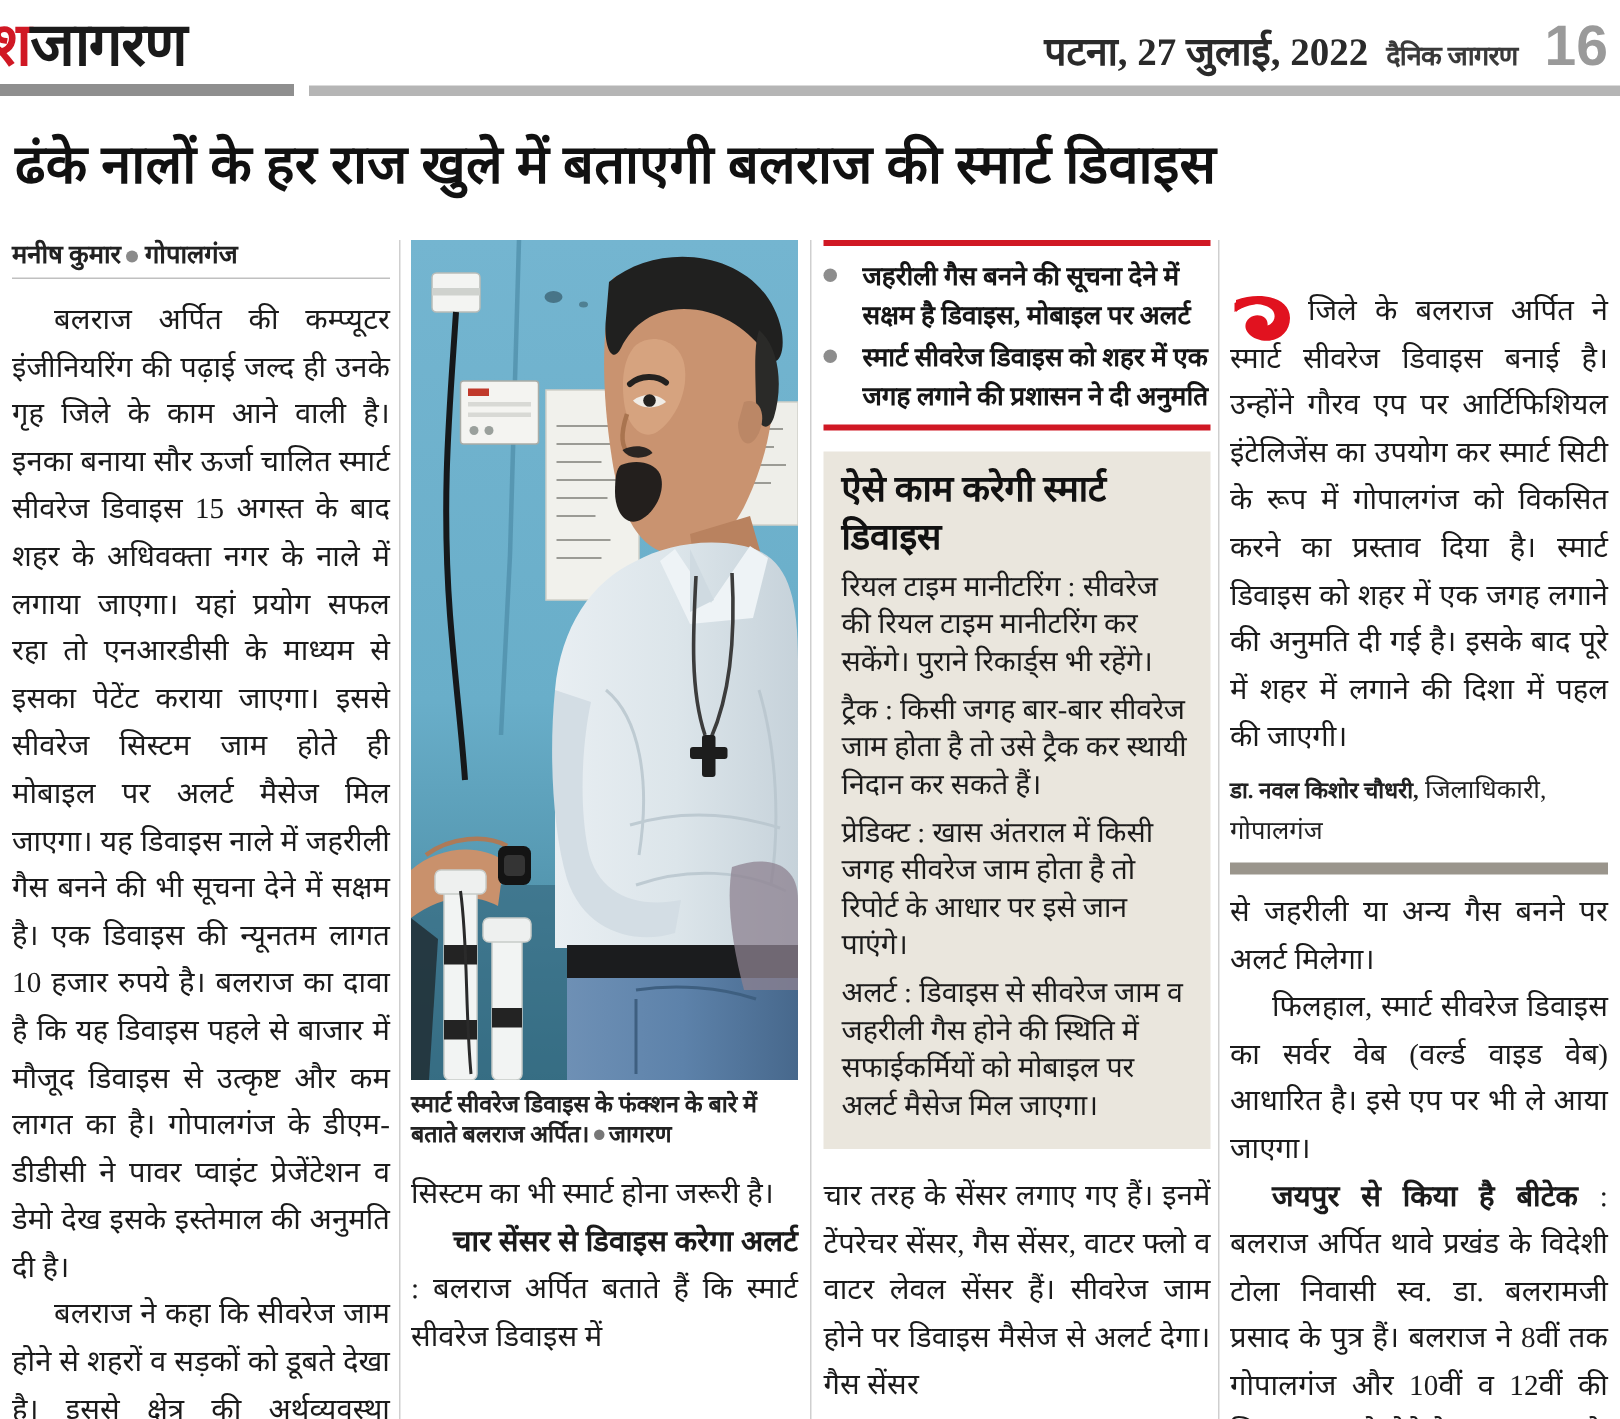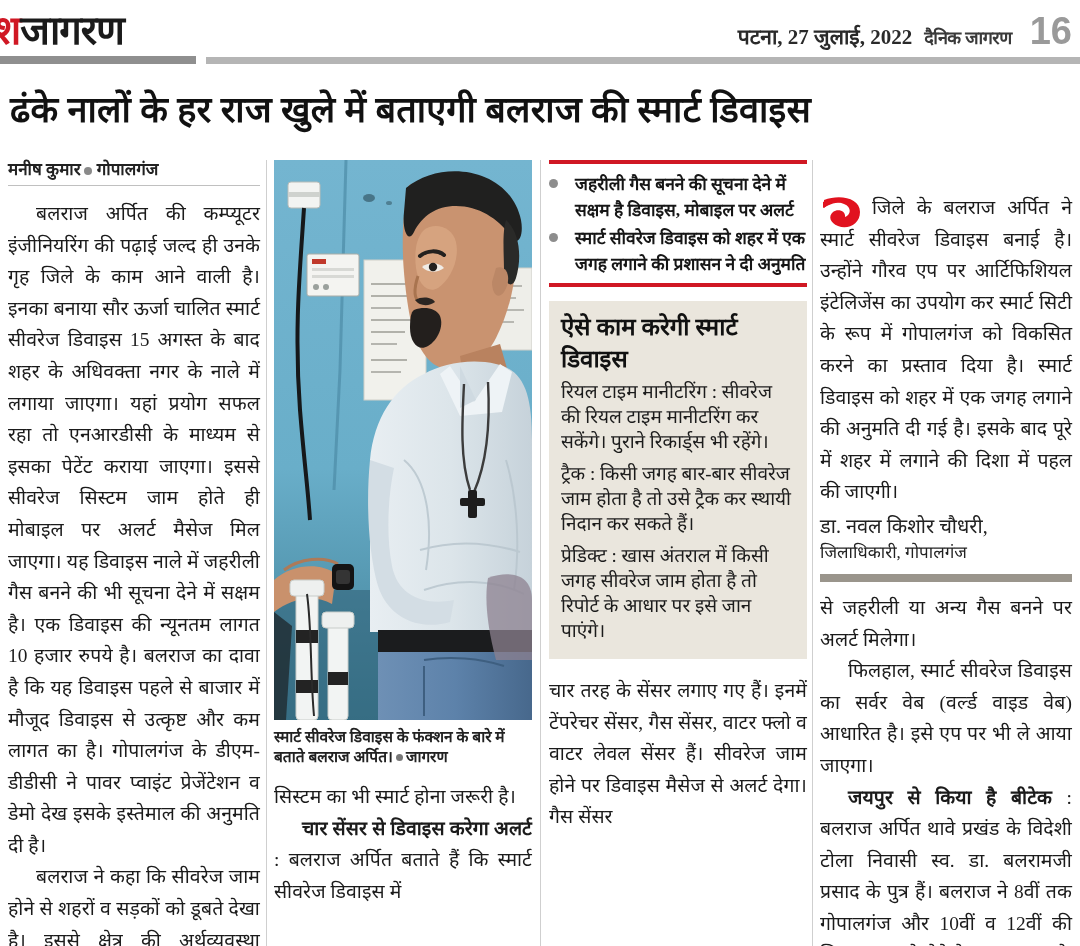--- a/index.html
+++ b/index.html
@@ -40,21 +40,21 @@
     position: absolute;
     right: 8px;
     top: 12px;
     display: flex;
     align-items: baseline;
     gap: 12px;
     white-space: nowrap;
   }
   .masthead-date {
     font-family: "Liberation Serif", "DejaVu Serif", serif;
-    font-size: 21px;
+    font-size: 26px;
     font-weight: bold;
     color: #2a2a2a;
   }
   .masthead-paper {
     font-family: "Liberation Sans", "DejaVu Sans", sans-serif;
     font-size: 18px;
     font-weight: bold;
     color: #3a3a3a;
     letter-spacing: -0.5px;
   }
@@ -262,21 +262,21 @@
     color: #1b1b1b;
   }
   .quote-text .lead { display: inline-block; width: 52px; }
   .quote-attrib {
     font-family: "Liberation Serif", "DejaVu Serif", serif;
     font-size: 17px;
     line-height: 25px;
     color: #222;
     margin-top: 6px;
   }
-  .quote-attrib b { font-weight: normal; font-size: 20px; }
+  .quote-attrib b { font-weight: bold; font-size: 15px; }
   .quote-rule {
     height: 8px;
     background: #9a958c;
     margin: 9px 0 10px 0;
   }
 </style>
 </head>
 <body>
 
 <div class="masthead">
@@ -453,20 +453,21 @@
         <span class="bullet"></span>
         <span>स्मार्ट सीवरेज डिवाइस को शहर में एक जगह लगाने की प्रशासन ने दी अनुमति</span>
       </div>
     </div>
 
     <div class="infobox">
       <div class="infobox-title">ऐसे काम करेगी स्मार्ट डिवाइस</div>
       <div class="infobox-item">रियल टाइम मानीटरिंग : सीवरेज की रियल टाइम मानीटरिंग कर सकेंगे। पुराने रिकार्ड्स भी रहेंगे।</div>
       <div class="infobox-item">ट्रैक : किसी जगह बार-बार सीवरेज जाम होता है तो उसे ट्रैक कर स्थायी निदान कर सकते हैं।</div>
       <div class="infobox-item">प्रेडिक्ट : खास अंतराल में किसी जगह सीवरेज जाम होता है तो रिपोर्ट के आधार पर इसे जान पाएंगे।</div>
+      <div class="infobox-item">अलर्ट : डिवाइस से सीवरेज जाम व जहरीली गैस होने की स्थिति में सफाईकर्मियों को मोबाइल पर अलर्ट मैसेज मिल जाएगा।</div>
     </div>
 
     <div class="body-text" style="margin-top:16px;">
       <p class="noindent">चार तरह के सेंसर लगाए गए हैं। इनमें टेंपरेचर सेंसर, गैस सेंसर, वाटर फ्लो व वाटर लेवल सेंसर हैं। सीवरेज जाम होने पर डिवाइस मैसेज से अलर्ट देगा। गैस सेंसर</p>
     </div>
   </div>
 
   <div class="col col-4">
     <div class="quote">
       <svg class="quote-mark" viewBox="0 0 44 40">

